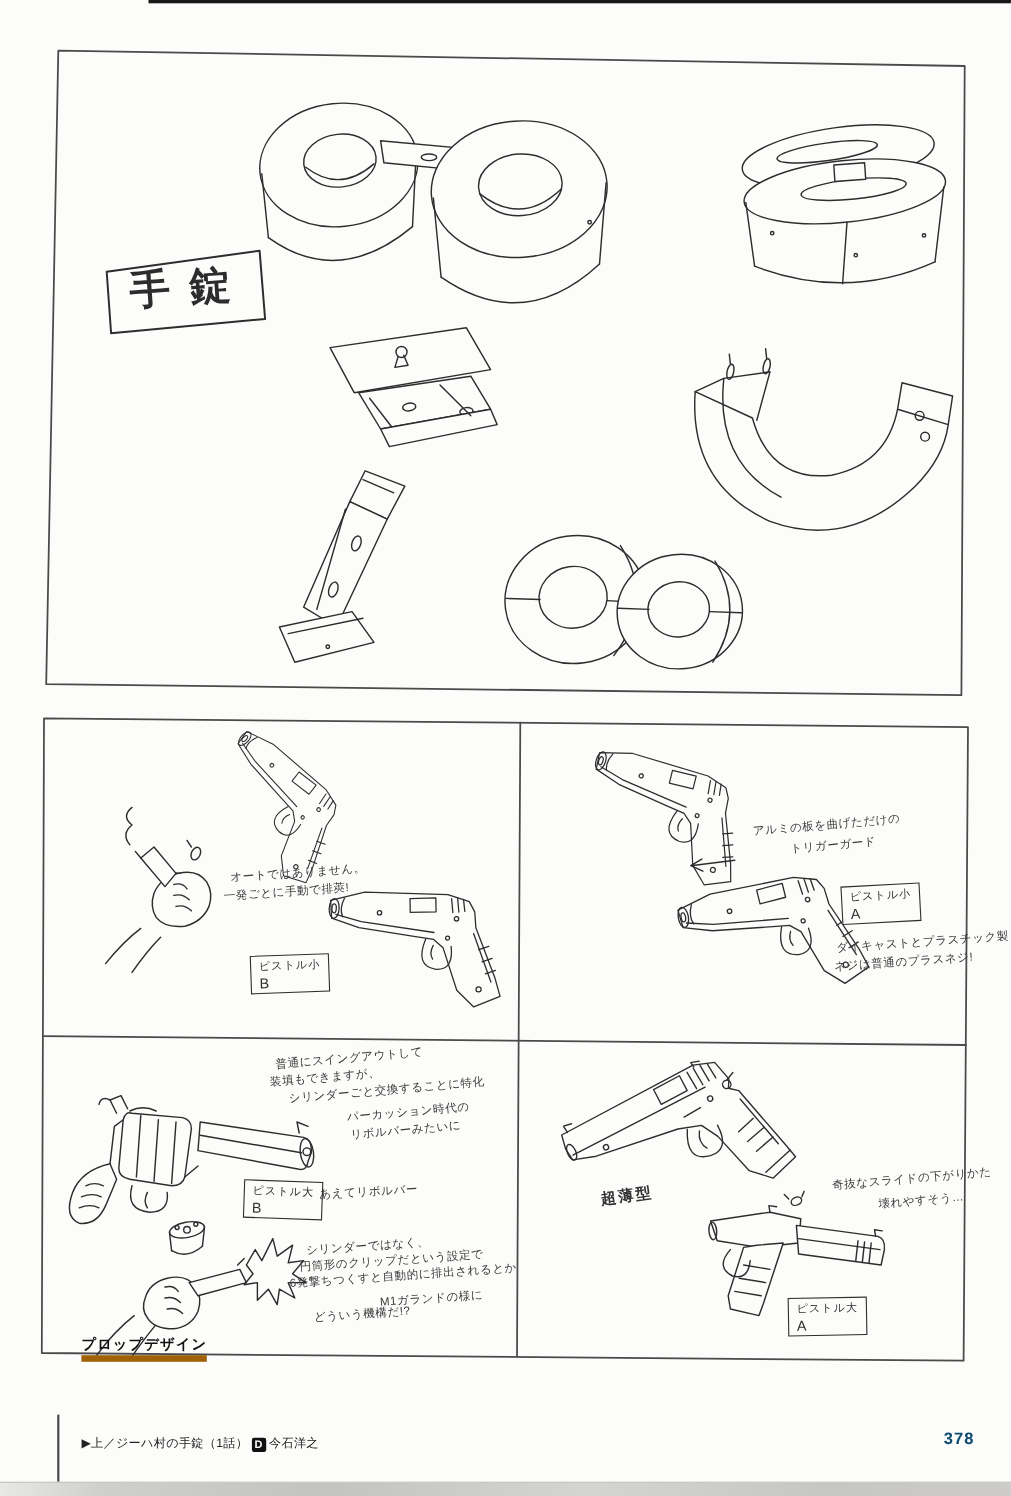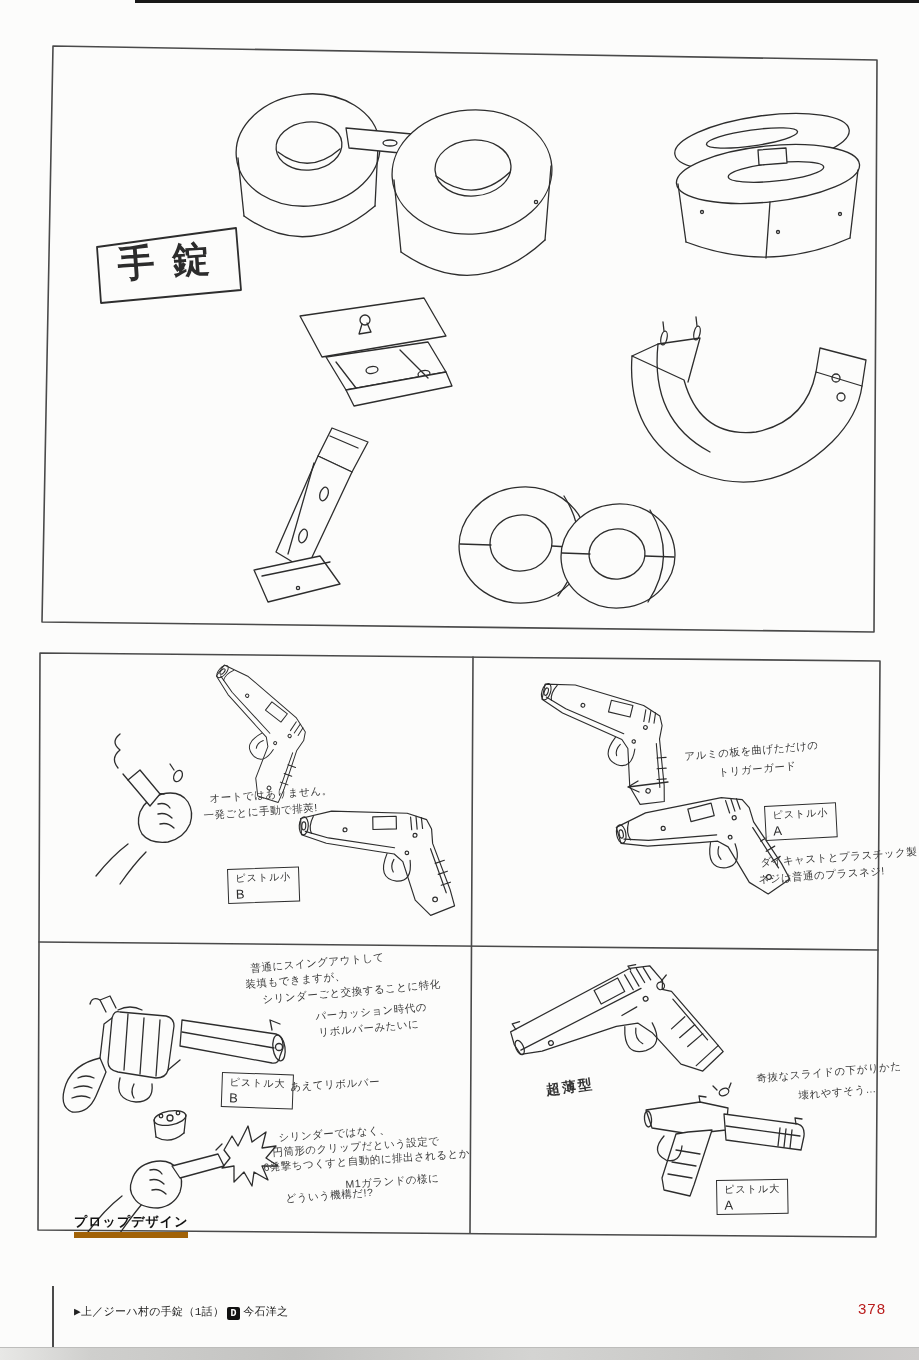--- a/index.html
+++ b/index.html
@@ -17,24 +17,24 @@
     letter-spacing:18px;transform:rotate(-4deg);transform-origin:left top;white-space:nowrap;}
   .thin-label{position:absolute;font-size:14px;font-weight:600;color:#333;letter-spacing:2px;
     transform-origin:left top;white-space:nowrap;}
   .tag{position:absolute;border:1.6px solid #2e2e2e;background:rgba(252,252,251,.92);
     padding:2px 7px 1px 7px;color:#2e2e2e;transform-origin:left top;}
   .tag .tag-name{display:block;font-size:10px;letter-spacing:1px;white-space:nowrap;}
   .tag .tag-letter{display:block;font-size:13px;margin-top:1px;}
   .caption-rule{position:absolute;left:52px;top:1286px;width:2px;height:61px;background:#4a4a4a;}
   .caption-heading{position:absolute;left:74px;top:1213px;font-size:13px;font-weight:bold;color:#111;
     border-bottom:6px solid #a16207;padding-bottom:1px;letter-spacing:1px;}
-  .caption-line{position:absolute;font-size:11px;color:#222;letter-spacing:.3px;white-space:nowrap;font-family:Liberation Mono, monospace;}
+  .caption-line{position:absolute;font-size:11px;color:#222;letter-spacing:.3px;white-space:nowrap;}
   .dbox{display:inline-block;width:13px;height:13px;background:#111;color:#fff;font-size:10px;
     font-weight:bold;line-height:13px;text-align:center;margin:0 3px;vertical-align:-1px;border-radius:2px;}
-  .page-number{position:absolute;left:858px;top:1300px;font-size:15px;font-weight:normal;color:#b91c1c;
+  .page-number{position:absolute;left:858px;top:1300px;font-size:15px;font-weight:bold;color:#0c4a6e;
     letter-spacing:1px;}
 </style>
 </head>
 <body>
 
 <div class="page">
 
   <div class="scan-edge-top"></div>
 
   <svg class="abs" width="919" height="1360" viewBox="0 0 919 1360" fill="none" stroke="#2d2d2d" stroke-width="1.3" stroke-linecap="round" stroke-linejoin="round">

